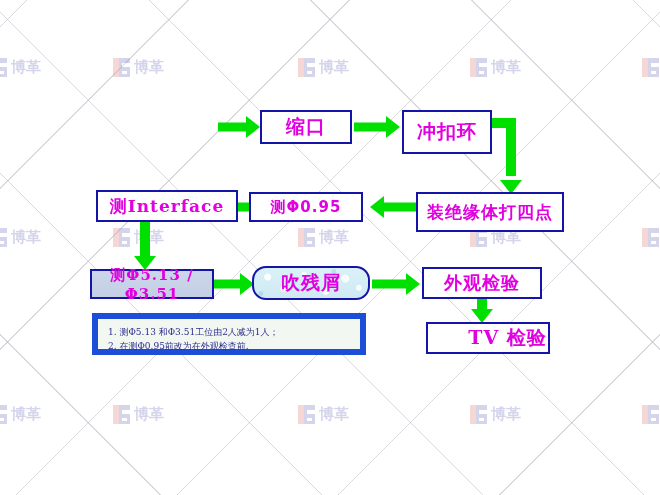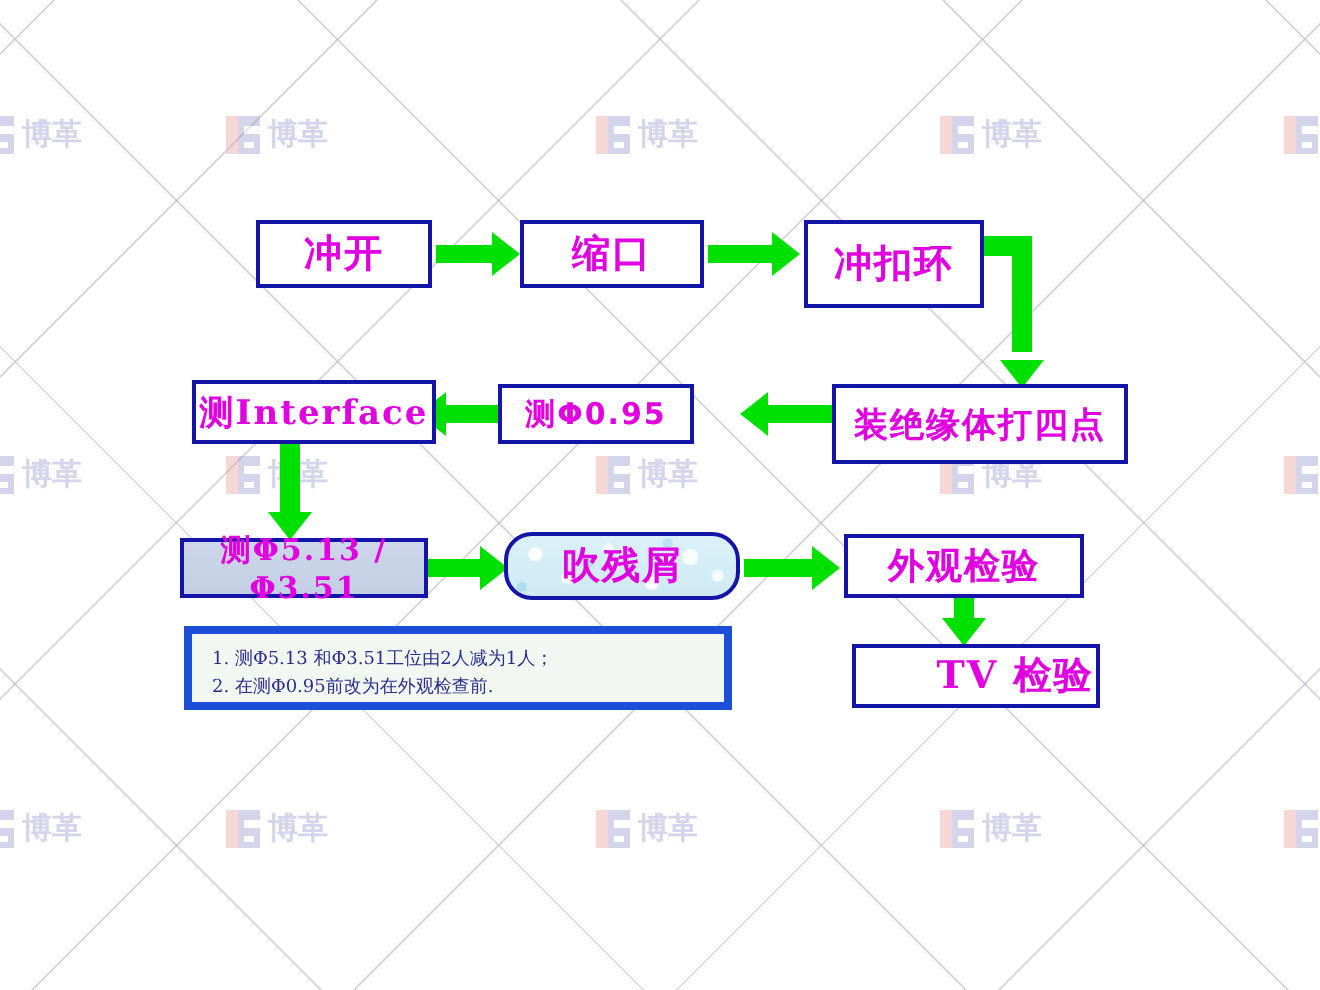--- a/index.html
+++ b/index.html
@@ -126,21 +126,21 @@
   }
   .node.fill-lav {
     background-color: #c9d2e8;
     background-image: linear-gradient(#cdd6ea, #c3cfe4);
   }
 
   
   .note {
     position: absolute;
     box-sizing: border-box;
-    border: 4px solid #1d4ed8;
+    border: 6px solid #1d4ed8;
     background: #f2f7f2;
     color: #2d2d8c;
     font-family: "DejaVu Serif", serif;
     font-size: 9px;
     line-height: 14px;
     padding: 6px 8px 4px 10px;
     z-index: 5;
   }
   .note div { white-space: nowrap; }
 
@@ -345,21 +345,20 @@
       <span class="wm-mark">
           <i class="lead"></i>
           <i class="gee"></i>
           <i class="notch"></i>
           <i class="notch2"></i>
         </span>
 
     </div>
   </div>
 
-  <div class="node" style="left:128px; top:110px; width:88px; height:34px; font-size:19px;">冲开</div>
 
   <div class="arrow-h right" style="left:218px; top:113px; width:42px; height:28px;">
     <span class="shaft" style="width:30px;"></span>
     <span class="head"></span>
   </div>
 
   <div class="node" style="left:260px; top:110px; width:92px; height:34px; font-size:19px;">缩口</div>
 
   <div class="arrow-h right" style="left:354px; top:113px; width:46px; height:28px;">
     <span class="shaft" style="width:34px;"></span>
@@ -374,28 +373,28 @@
     <span class="head" style="left:8px; bottom:0;"></span>
   </div>
 
   <div class="node" style="left:416px; top:192px; width:148px; height:40px; font-size:17px;">装绝缘体打四点</div>
 
   <div class="arrow-h left" style="left:370px; top:193px; width:48px; height:28px;">
     <span class="shaft" style="left:12px; width:36px;"></span>
     <span class="head"></span>
   </div>
 
-  <div class="node" style="left:249px; top:192px; width:98px; height:30px; font-size:15px;">测Φ0.95</div>
+  <div class="node" style="left:249px; top:192px; width:114px; height:30px; font-size:15px;">测Φ0.95</div>
 
   <div class="arrow-h left" style="left:209px; top:193px; width:42px; height:28px;">
     <span class="shaft" style="left:12px; width:30px;"></span>
     <span class="head"></span>
   </div>
 
-  <div class="node serif" style="left:96px; top:190px; width:122px; height:32px; font-size:17px;">测Interface</div>
+  <div class="node serif" style="left:96px; top:190px; width:142px; height:32px; font-size:17px;">测Interface</div>
 
   <div class="arrow-v" style="left:132px; top:222px; width:26px; height:48px;">
     <span class="shaft" style="height:36px;"></span>
     <span class="head"></span>
   </div>
 
   <div class="node fill-lav serif" style="left:90px; top:269px; width:124px; height:30px; font-size:15px;">测Φ5.13 /Φ3.51</div>
 
   <div class="arrow-h right" style="left:214px; top:270px; width:40px; height:28px;">
     <span class="shaft" style="width:28px;"></span>

